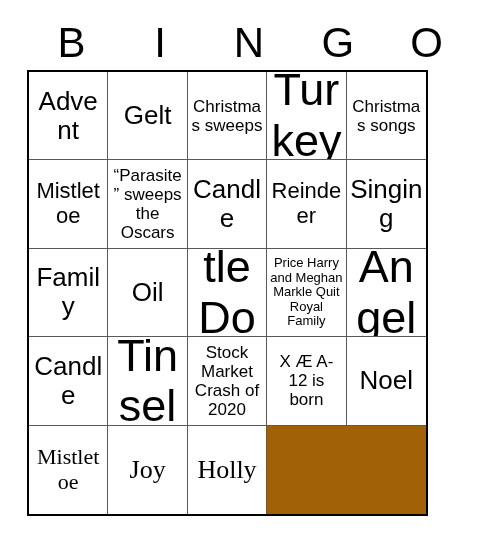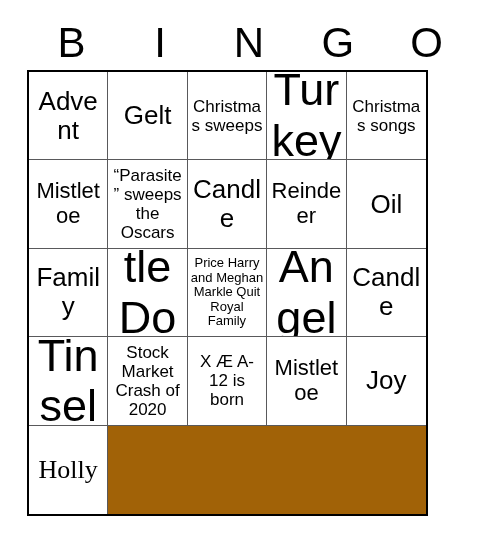--- a/index.html
+++ b/index.html
@@ -126,24 +126,27 @@
       <div class="bingo-cell">
         <span class="cell-text size-xs">“Parasite” sweeps the Oscars</span>
       </div>
       <div class="bingo-cell">
         <span class="cell-text size-md">Candle</span>
       </div>
       <div class="bingo-cell">
         <span class="cell-text size-sm">Reindeer</span>
       </div>
       <div class="bingo-cell">
-        <span class="cell-text size-xl">Oil</span>
+        <span class="cell-text size-md">Singing</span>
       </div>
       <div class="bingo-cell">
         <span class="cell-text size-md">Family</span>
+      </div>
+      <div class="bingo-cell">
+        <span class="cell-text size-xl">Oil</span>
       </div>
       <div class="bingo-cell">
         <span class="cell-text size-lg">Turtle Doves</span>
       </div>
       <div class="bingo-cell">
         <span class="cell-text size-xxs">Price Harry and Meghan Markle Quit Royal Family</span>
       </div>
       <div class="bingo-cell">
         <span class="cell-text size-lg">Angel</span>
       </div>
@@ -153,20 +156,23 @@
       <div class="bingo-cell">
         <span class="cell-text size-lg">Tinsel</span>
       </div>
       <div class="bingo-cell">
         <span class="cell-text size-xs">Stock Market Crash of 2020</span>
       </div>
       <div class="bingo-cell">
         <span class="cell-text size-xs">X Æ A-12 is born</span>
       </div>
       <div class="bingo-cell">
+        <span class="cell-text size-xl">Noel</span>
+      </div>
+      <div class="bingo-cell">
         <span class="cell-text size-sm">Mistletoe</span>
       </div>
       <div class="bingo-cell">
         <span class="cell-text size-xl">Joy</span>
       </div>
       <div class="bingo-cell">
         <span class="cell-text size-xl">Holly</span>
       </div>
     </div>
 

